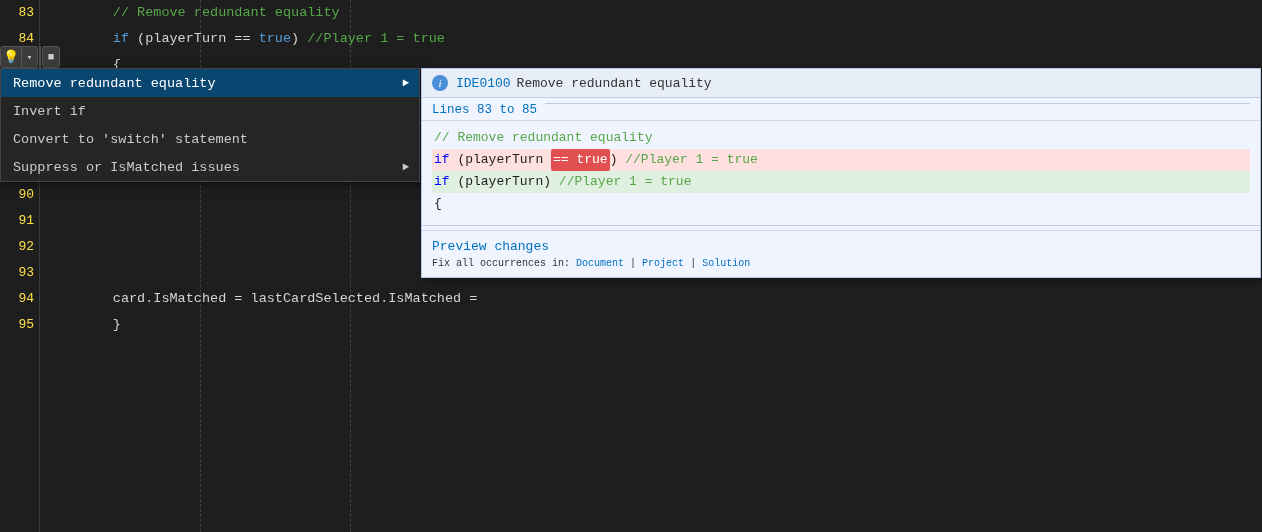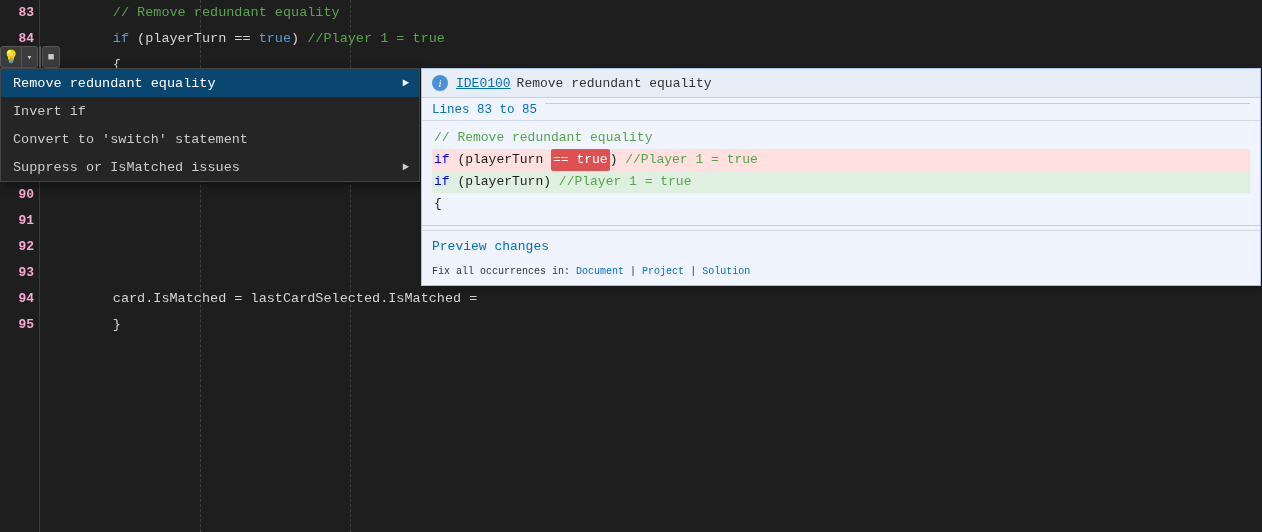--- a/index.html
+++ b/index.html
@@ -43,24 +43,23 @@
       height: 26px;
       padding-left: 8px;
       position: relative;
     }
 
     .line-num {
       position: absolute;
       left: -38px;
       width: 32px;
       text-align: right;
-      color: #f9a8d4;
+      color: #fde047;
       font-size: 13px;
       user-select: none;
-      font-weight: bold;
     }
 
     .code-text {
       color: #d4d4d4;
       white-space: pre;
     }
     .c-keyword { color: #569cd6; }
     .c-comment { color: #57a64a; }
     .c-white { color: #d4d4d4; }
 
@@ -177,21 +176,20 @@
       justify-content: center;
       margin-right: 8px;
       font-style: italic;
       font-family: serif;
       flex-shrink: 0;
     }
 
     .preview-header .rule-id {
       color: #0070c0;
       margin-right: 6px;
-      text-decoration: underline;
     }
 
     .preview-header .rule-title {
       color: #333333;
     }
 
     .preview-lines-header {
       padding: 5px 10px 3px 10px;
       font-size: 12.5px;
       color: #0070c0;
@@ -254,21 +252,21 @@
       background: #f0f4ff;
       border-top: 1px solid #d0d8e8;
     }
 
     .preview-changes-link {
       color: #0070c0;
       font-size: 13px;
       cursor: pointer;
       text-decoration: none;
       display: block;
-      margin-bottom: 12px;
+      margin-bottom: 4px;
     }
 
     .fix-all-line {
       font-size: 10px;
       color: #333;
     }
 
     .fix-all-link {
       color: #0070c0;
       cursor: pointer;

